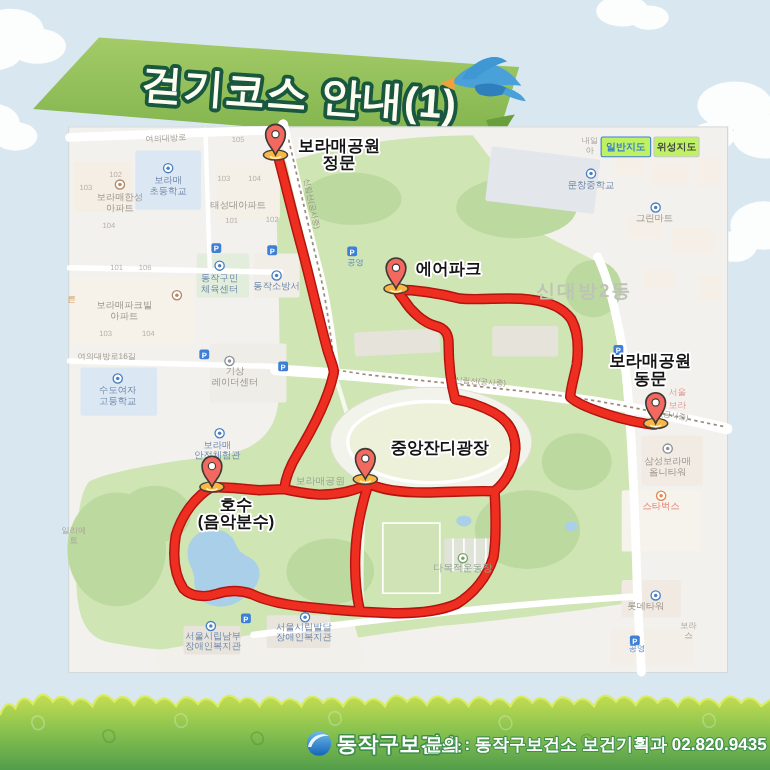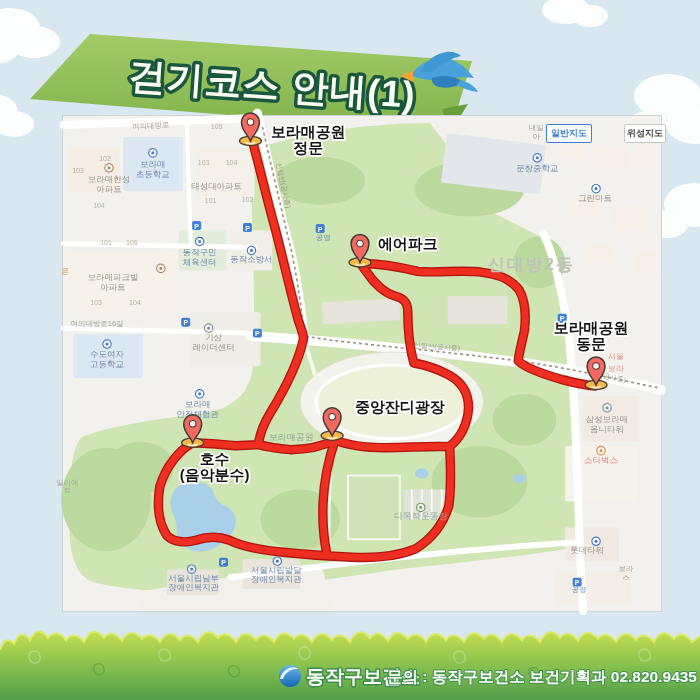--- a/index.html
+++ b/index.html
@@ -11,21 +11,21 @@
     --c-grass-top:#c6dd52; --c-grass-mid:#8cc44f; --c-grass-bot:#529d4a;
     --c-footer-text:#ffffff; --c-footer-outline:#3f8f4b; --c-btn-active:#3c7fd0;
   }
   html,body{margin:0;padding:0;}
   body{font-family:"Liberation Sans",sans-serif;background:#888;}
   .stage{position:relative;width:700px;height:700px;overflow:hidden;background:var(--c-sky);}
   svg{display:block;}
   .decor{position:absolute;left:0;top:0;}
   .mapwrap{position:absolute;left:62px;top:115px;width:600px;height:497px;}
   .mapsvg{overflow:visible;border:1px solid #cdd5d9;box-sizing:border-box;background:var(--c-city);}
-  .map-btn{position:absolute;height:17px;background:#ffffff;border:1px solid #c8c8c8;color:#444;
+  .map-btn{position:absolute;height:17px;background:#bef264;border:1px solid #c8c8c8;color:#444;
     font-size:9px;font-weight:700;display:flex;align-items:center;justify-content:center;
     border-radius:2px;cursor:pointer;letter-spacing:0;line-height:1;}
   .map-btn.active{border:1px solid var(--c-btn-active);color:var(--c-btn-active);z-index:2;}
   
   .m-lbl{font-family:"Liberation Sans",sans-serif;}
   .c-blue{fill:#6e88ac;font-size:8.5px;}
   .c-blue2{fill:#5b8ac4;font-size:7.5px;}
   .c-gray{fill:#9a958c;font-size:8.5px;}
   .c-green{fill:#93a591;font-size:9px;}
   .c-big{fill:#bdc4b6;font-size:17px;font-weight:700;letter-spacing:2px;}
@@ -374,14 +374,14 @@
           <text x="355" y="412" class="marker-label" text-anchor="start"><tspan x="355" dy="0">중앙잔디광장</tspan></text>
           <g transform="translate(192,443)">
             <use href="#pin-shape"></use>
           </g>
           <text x="214" y="464" class="marker-label" text-anchor="middle"><tspan x="214" dy="0">호수</tspan><tspan x="214" dy="16">(음악분수)</tspan></text>
         </g>
     </svg>
   </div>
 
   <div class="map-btn active" style="left:546px;top:124px;width:44px;">일반지도</div>
-  <div class="map-btn" style="left:624px;top:124px;width:40px;">위성지도</div>
+  <div class="map-btn" style="left:594px;top:124px;width:40px;">위성지도</div>
 </div>
 
 </body></html>

